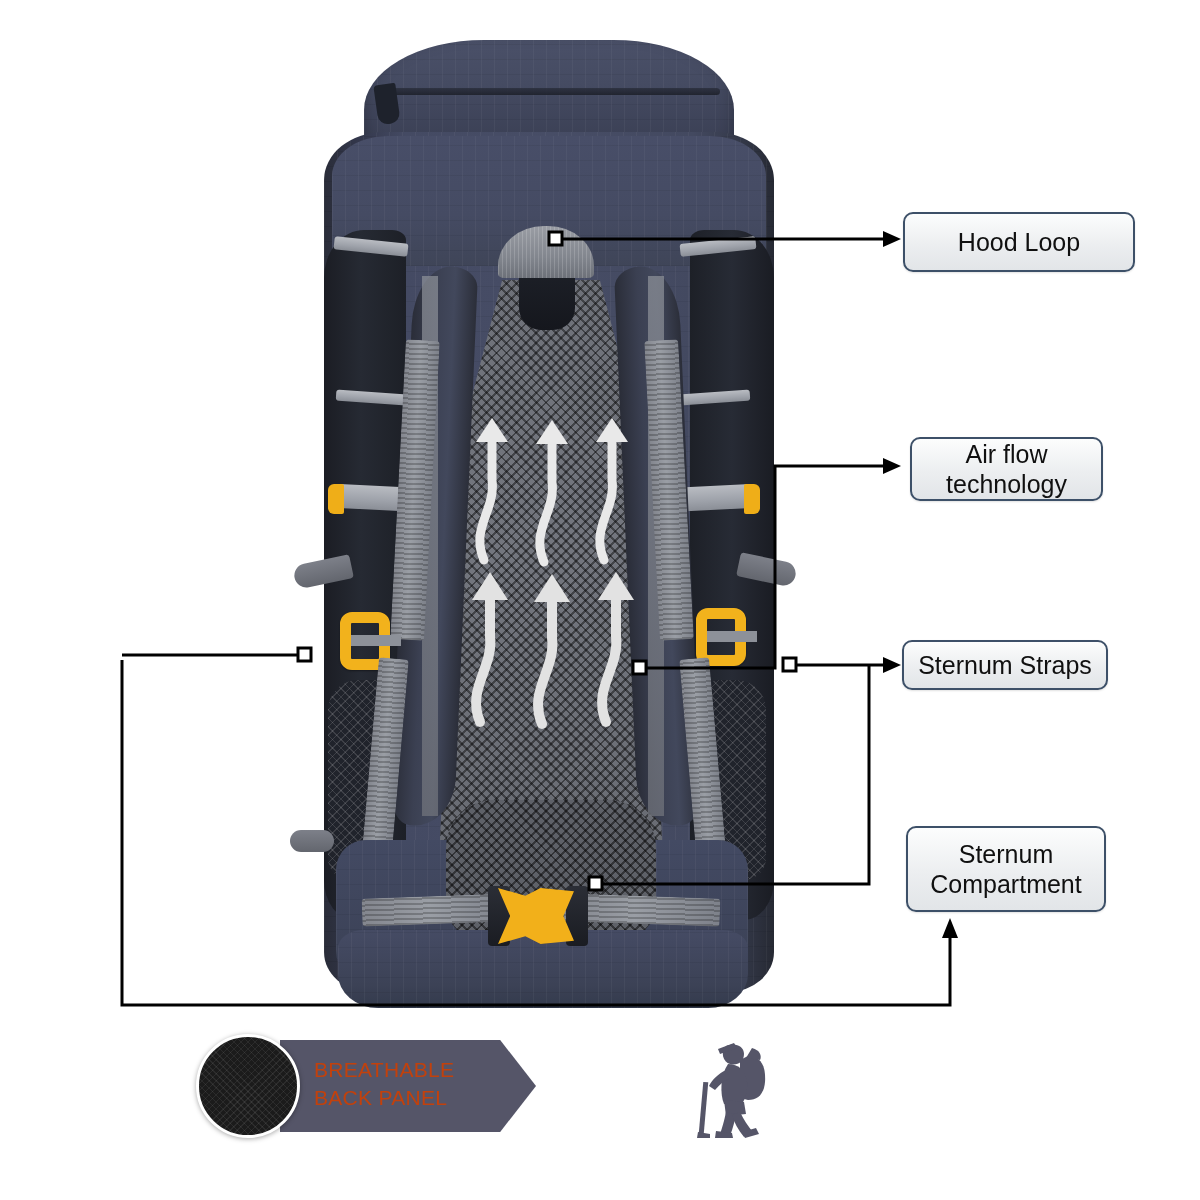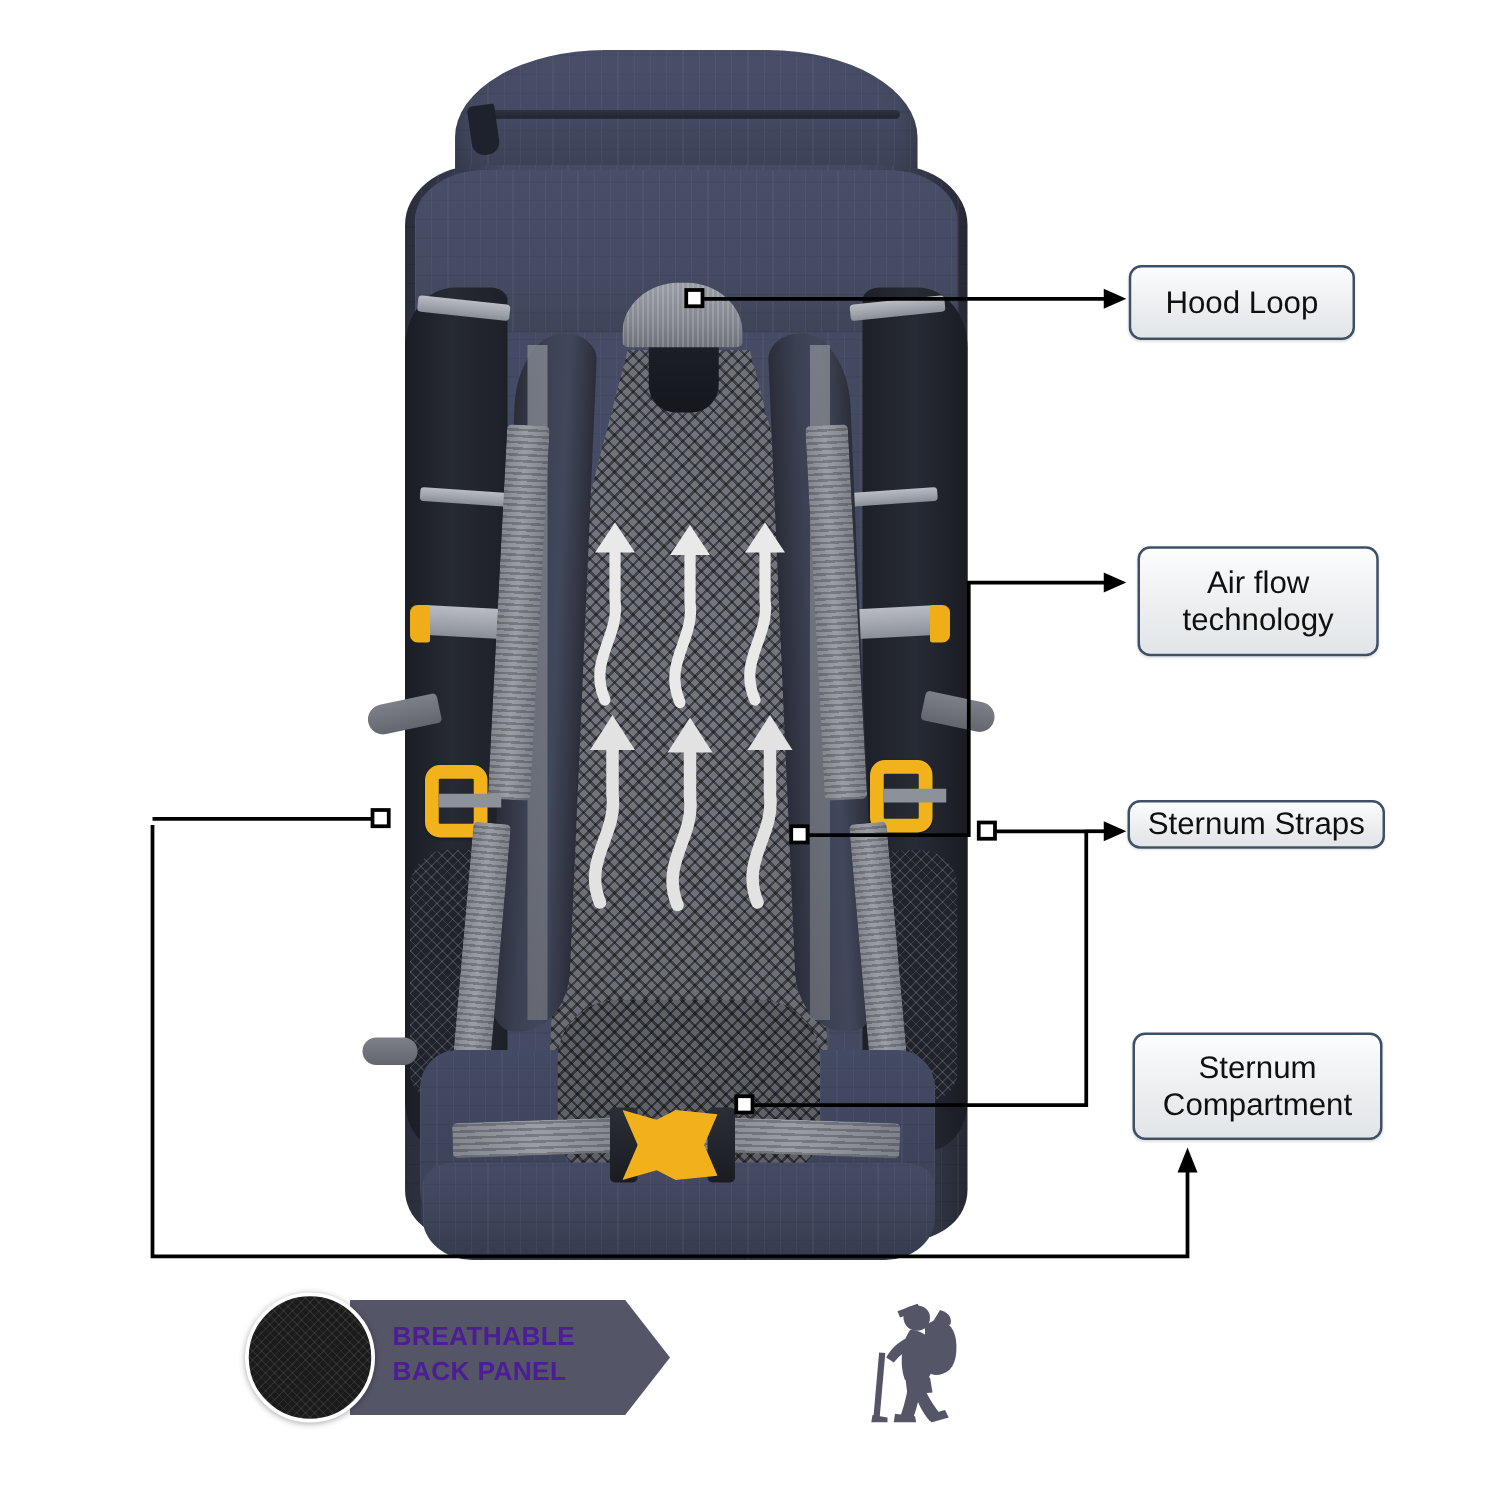--- a/index.html
+++ b/index.html
@@ -21,23 +21,23 @@
     border-radius: 10px;
     background: linear-gradient(180deg, #fcfdfd 0%, #eceef0 55%, #e2e5e8 100%);
     box-shadow: 0 1px 2px rgba(0,0,0,.12);
     display: flex; align-items: center; justify-content: center;
     text-align: center;
     color: #101010;
     font-size: 25px;
     line-height: 1.22;
     padding: 6px 12px;
   }
-  #callout-hood        { left: 903px; top: 212px;  width: 181px; height: 60px; }
-  #callout-airflow     { left: 910px; top: 437px;  width: 193px; height: 88px; }
-  #callout-sternum     { left: 902px; top: 640px;  width: 206px; height: 39px; }
+  #callout-hood        { left: 903px; top: 212px;  width: 232px; height: 60px; }
+  #callout-airflow     { left: 910px; top: 437px;  width: 193px; height: 64px; }
+  #callout-sternum     { left: 902px; top: 640px;  width: 206px; height: 50px; }
   #callout-bottle      { left: 906px; top: 826px;  width: 200px; height: 86px; }
 
   
   .pack { position: absolute; left: 276px; top: 40px; width: 530px; height: 970px; }
 
   
   .lid {
     position: absolute; left: 88px; top: 0px; width: 370px; height: 125px;
     background:
       linear-gradient(180deg,#4a5068 0%,#454b62 35%,#3b4055 80%,#353a4d 100%);
@@ -218,21 +218,21 @@
   .badge-breathable {
     position: absolute; left: 196px; top: 1040px; width: 340px; height: 92px;
   }
   .badge-arrow {
     position:absolute; left: 84px; top: 0; width: 256px; height: 92px;
     background: #555568;
     clip-path: polygon(0% 0%, 86% 0%, 100% 50%, 86% 100%, 0% 100%);
   }
   .badge-arrow-text {
     position: absolute; left: 118px; top: 16px; width: 190px;
-    color: #4c1d95; font-size: 21px; font-weight: bold; line-height: 1.32;
+    color: #c2410c; font-size: 21px; font-weight: normal; line-height: 1.32;
     letter-spacing: .3px;
   }
   .badge-swatch {
     position:absolute; left: 0; top: -6px; width: 104px; height: 104px;
     border-radius: 50%;
     background:
       repeating-linear-gradient(45deg, rgba(255,255,255,.07) 0 1px, transparent 1px 5px),
       repeating-linear-gradient(-45deg, rgba(255,255,255,.07) 0 1px, transparent 1px 5px),
       #1b1b1b;
     border: 3px solid #ffffff;

